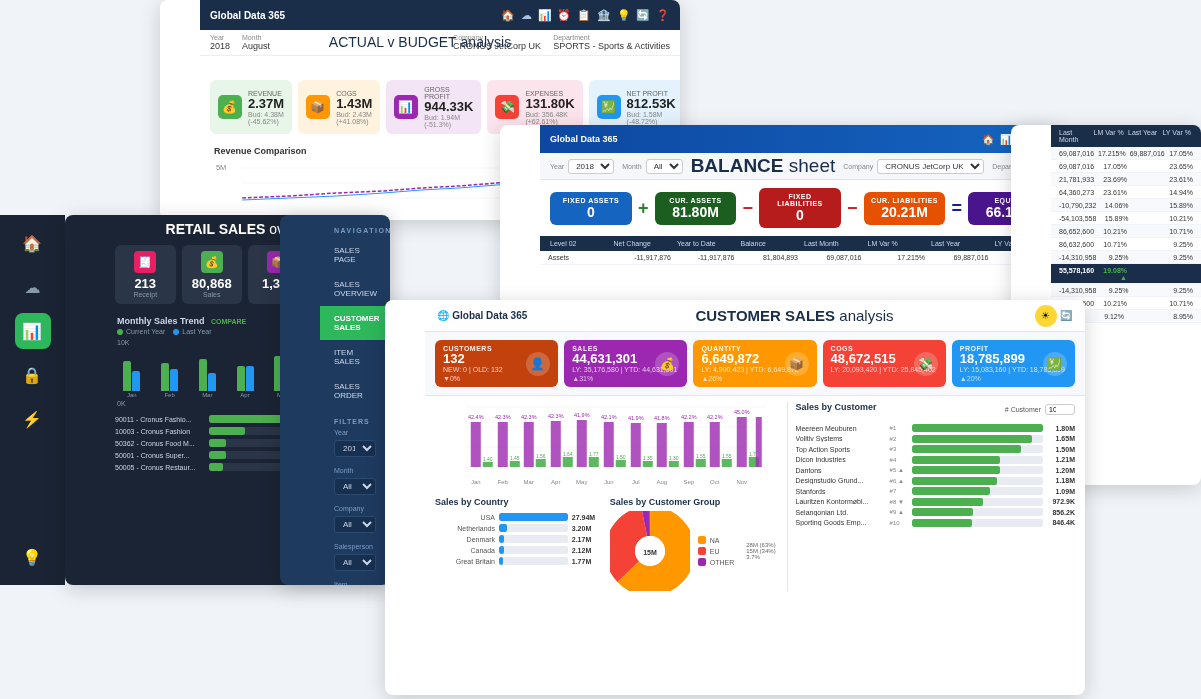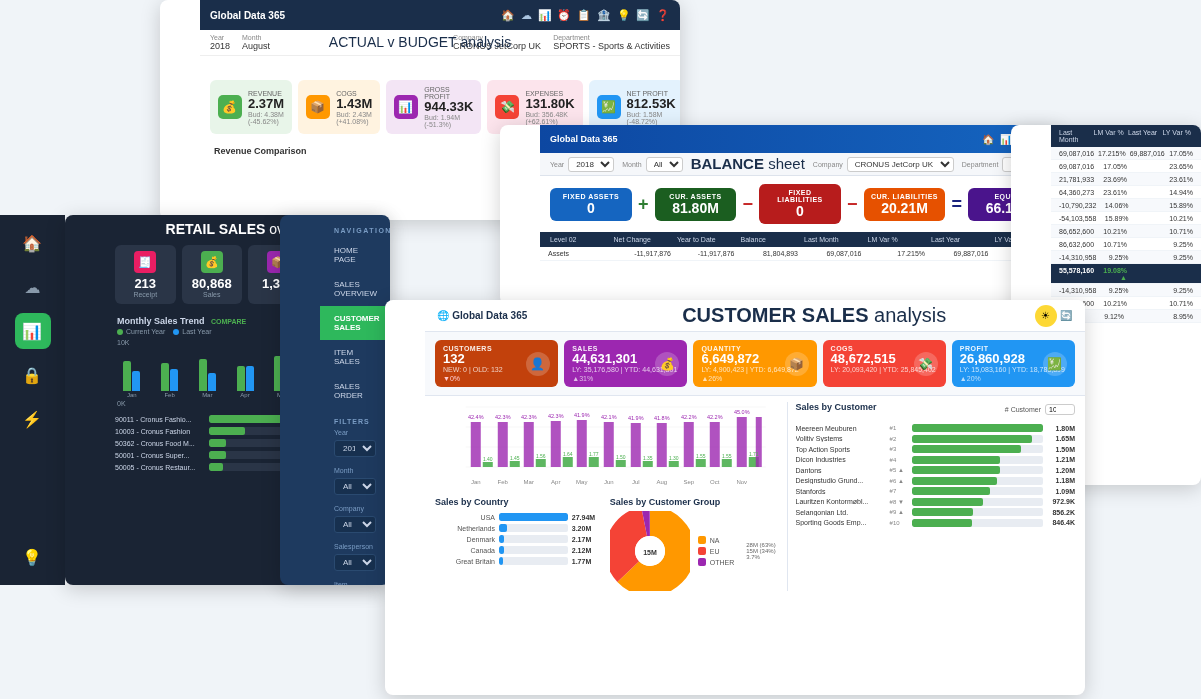--- a/index.html
+++ b/index.html
@@ -603,20 +603,30 @@
       <div class="kpi-icon">💹</div>
       <div class="kpi-info">
         <div class="kpi-label">NET PROFIT</div>
         <div class="kpi-value">812.53K</div>
         <div class="kpi-sub">Bud: 1.58M (-48.72%)</div>
       </div>
     </div>
   </div>
   <div class="chart-area">
     <div class="chart-title">Revenue Comparison</div>
+    <div class="chart-placeholder">
+      <svg viewBox="0 0 480 50" preserveAspectRatio="none">
+        <text x="2" y="12" font-size="8" fill="#888">5M</text>
+        <line x1="30" y1="10" x2="470" y2="10" stroke="#eee" stroke-width="0.5"></line>
+        <line x1="30" y1="25" x2="470" y2="25" stroke="#eee" stroke-width="0.5"></line>
+        <line x1="30" y1="40" x2="470" y2="40" stroke="#eee" stroke-width="0.5"></line>
+        <polyline points="30,40 80,38 130,35 180,33 220,30 260,28 300,25 340,22 380,28 420,32 460,25" fill="none" stroke="#9c27b0" stroke-width="1.5" stroke-dasharray="4,2"></polyline>
+        <polyline points="30,42 80,40 130,38 180,35 220,32 260,30 300,27 340,24 380,30 420,34 460,27" fill="none" stroke="#2196f3" stroke-width="1"></polyline>
+      </svg>
+    </div>
   </div>
 </div>
 
 <div class="panel panel-balance">
   <div class="top-bar">
     <span class="logo-text">Global Data 365</span>
     <div style="margin-left:auto; display:flex; gap:6px;">
       <span style="color:#aac4e0; font-size:10px;">🏠</span>
       <span style="color:#aac4e0; font-size:10px;">📊</span>
       <span style="color:#aac4e0; font-size:10px;">💡</span>
@@ -626,21 +636,21 @@
   <div style="position:relative; display:flex; align-items:center; padding:2px 10px; background:#f5f7fa; border-bottom:1px solid #dde3ec; gap:8px;">
     <div style="display:flex; align-items:center; gap:4px;">
       <span style="font-size:7px; color:#888;">Year</span>
       <select style="font-size:8px; border:1px solid #ccc; border-radius:3px; padding:1px 3px; background:#fff; color:#333;"><option>2018</option></select>
     </div>
     <div style="display:flex; align-items:center; gap:4px;">
       <span style="font-size:7px; color:#888;">Month</span>
       <select style="font-size:8px; border:1px solid #ccc; border-radius:3px; padding:1px 3px; background:#fff; color:#333;"><option>All</option></select>
     </div>
     <div style="flex:1; text-align:center;">
-      <span style="font-size:15px; font-weight:300; color:#1a2e4a;">
+      <span style="font-size:19px; font-weight:300; color:#1a2e4a;">
         <strong style="font-weight:900;">BALANCE</strong>&nbsp;<span>sheet</span>
       </span>
     </div>
     <div style="display:flex; align-items:center; gap:4px;">
       <span style="font-size:7px; color:#888;">Company</span>
       <select style="font-size:8px; border:1px solid #ccc; border-radius:3px; padding:1px 3px; background:#fff; color:#333;"><option>CRONUS JetCorp UK</option></select>
     </div>
     <div style="display:flex; align-items:center; gap:4px;">
       <span style="font-size:7px; color:#888;">Department</span>
       <select style="font-size:8px; border:1px solid #ccc; border-radius:3px; padding:1px 3px; background:#fff; color:#333;"><option>SPORTS - Sports &amp; Activities</option></select>
@@ -903,21 +913,21 @@
       <div class="store-bar-bg">
           <div class="store-bar-fill" style="width:10%;"></div>
         </div>
       <div class="store-val">6K</div>
     </div>
   </div>
 </div>
 
 <div class="panel panel-nav">
   <div class="nav-section-label">NAVIGATION</div>
-  <div class="nav-item">HOME PAGE</div>
+  <div class="nav-item">SALES PAGE</div>
   <div class="nav-item">SALES OVERVIEW</div>
   <div class="nav-item active">CUSTOMER SALES</div>
   <div class="nav-item">ITEM SALES</div>
   <div class="nav-item">SALES ORDER</div>
   <div class="filters-section">
     <div class="filter-label-nav">FILTERS</div>
     <div style="margin-bottom:2px;">
       <div style="font-size:7px; color:#7a9cc4; margin-bottom:1px;">Year</div>
       <select class="filter-select-nav"><option>2019</option></select>
     </div>
@@ -941,21 +951,21 @@
       <div style="font-size:7px; color:#7a9cc4; margin-bottom:1px;">Country</div>
 
     </div>
   </div>
 </div>
 
 <div class="panel panel-customer">
 
   <div class="top-bar">
     <span class="logo-text">🌐 Global Data 365</span>
-    <div style="position:absolute; left:50%; transform:translateX(-20%); font-size:20px; font-weight:300; color:#1a2e4a; white-space:nowrap;">
+    <div style="position:absolute; left:50%; transform:translateX(-20%); font-size:15px; font-weight:300; color:#1a2e4a; white-space:nowrap;">
       <strong style="font-weight:900;">CUSTOMER SALES</strong> analysis
     </div>
     <div style="margin-left:auto; display:flex; gap:4px; align-items:center;">
       <div style="width:22px; height:22px; border-radius:50%; background:#fdd835; display:flex; align-items:center; justify-content:center; font-size:10px;">☀</div>
       <span style="font-size:10px; color:#888;">🔄</span>
     </div>
   </div>
 
   <div class="kpi-row">
     <div class="cs-kpi cs-customers">
@@ -980,21 +990,21 @@
       <div style="font-size:7px; color:#ffe0b2; margin-top:2px;">▲26%</div>
     </div>
     <div class="cs-kpi cs-cogs">
       <div class="cs-label">COGS</div>
       <div class="cs-value">48,672,515</div>
       <div class="cs-sub">LY: 20,093,420 | YTD: 25,845,402</div>
       <div class="cs-icon">💸</div>
     </div>
     <div class="cs-kpi cs-profit">
       <div class="cs-label">PROFIT</div>
-      <div class="cs-value">26,860,928</div>
+      <div class="cs-value">18,785,899</div>
       <div class="cs-sub">LY: 15,083,160 | YTD: 18,785,899</div>
       <div class="cs-icon">💹</div>
       <div style="font-size:7px; color:#bbdefb; margin-top:2px;">▲20%</div>
     </div>
   </div>
 
   <div style="display:flex; padding:6px 10px 4px; gap:8px; flex:1;">
 
     <div style="flex:1.1; display:flex; flex-direction:column; gap:6px; border-right:1px solid #e0e6f0; padding-right:10px;">
       <div>

